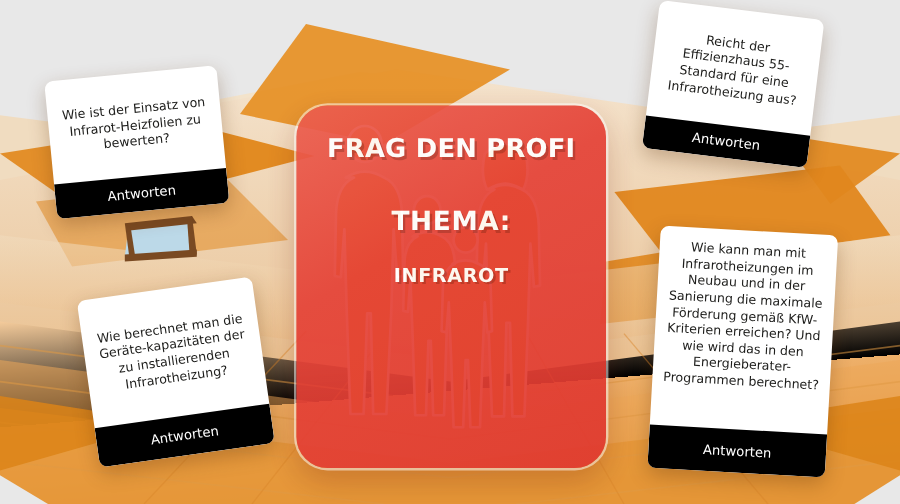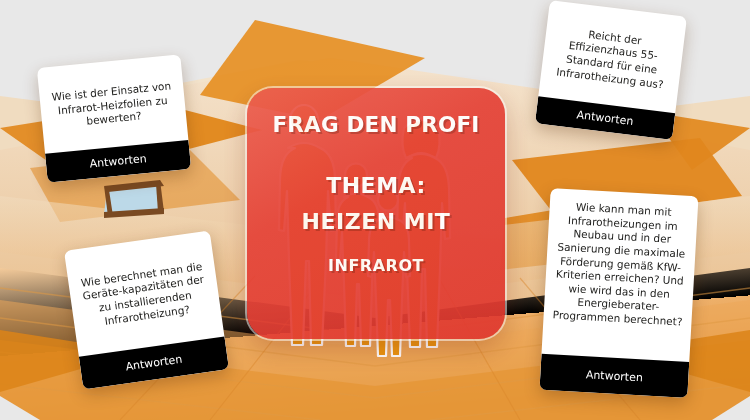--- a/index.html
+++ b/index.html
@@ -9,21 +9,21 @@
     background:#e8e8e8;
   }
   #stage{position:relative;width:750px;height:420px;overflow:hidden;background:#e8e8e8;}
 
   
   .bg{position:absolute;inset:0;overflow:hidden;}
   .bg svg{position:absolute;left:0;top:0;display:block;}
 
   
   .hero{
-    position:absolute;left:247px;top:88px;width:258px;height:251px;
+    position:absolute;left:247px;top:88px;width:258px;height:302px;
     border-radius:26px;
     background:linear-gradient(150deg,#ec5f4f 0%,#e54338 38%,#e03a30 100%);
     opacity:.93;
     box-shadow:0 0 0 2px rgba(255,255,255,.55), 0 10px 26px rgba(120,30,10,.28);
     display:flex;flex-direction:column;align-items:center;
     padding-top:26px;box-sizing:border-box;
   }
   .hero-line{
     color:#fff;text-align:center;line-height:1.06;
     font-family:"DejaVu Sans", sans-serif;
@@ -217,21 +217,20 @@
                  l -2,0 l -2,56 l -8,0 l -2,-56
                  l -2,-48 l -2,25 l -4,-1 l 1,-34
                  q 0,-18 10,-22 Z"></path>
       </g>
     </svg>
   </div>
 
   <div class="hero">
     <div class="hero-line hero-title">FRAG DEN PROFI</div>
     <div class="hero-line hero-sub1">THEMA:</div>
-    <div class="hero-line hero-sub2">HEIZEN MIT</div>
     <div class="hero-line hero-sub3">INFRAROT</div>
   </div>
 
   <div class="qcard" id="card-1">
     <div class="qtext">Wie ist der Einsatz von Infrarot-Heizfolien zu bewerten?</div>
     <div class="qbtn">Antworten</div>
   </div>
 
   <div class="qcard" id="card-2">
     <div class="qtext">Wie berechnet man die Geräte-kapazitäten der zu installierenden Infrarotheizung?</div>

